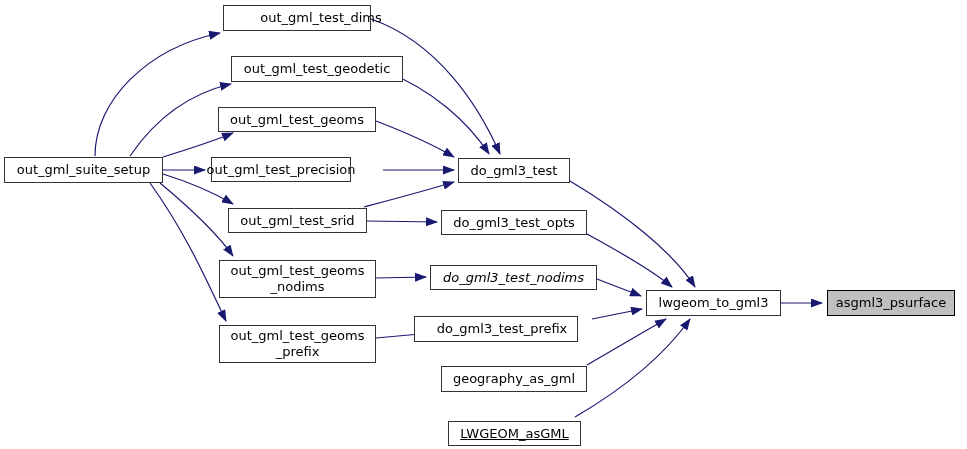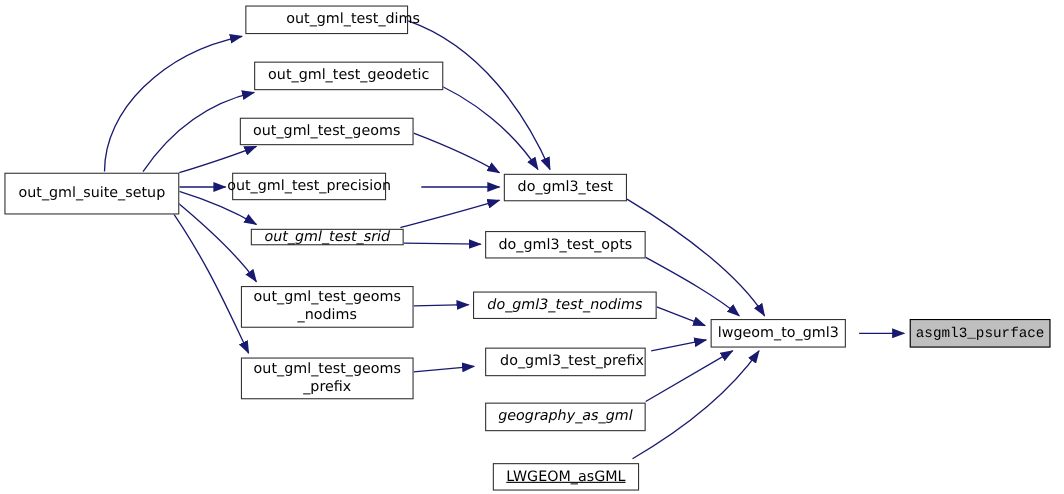--- a/index.html
+++ b/index.html
@@ -82,41 +82,41 @@
     <path class="edge" marker-end="url(#arrow)" d="M570,181 C625,214 673,252 695,287"></path>
     <path class="edge" marker-end="url(#arrow)" d="M587,234 C620,252 652,270 672,287"></path>
     <path class="edge" marker-end="url(#arrow)" d="M597,279 L641,296"></path>
     <path class="edge" marker-end="url(#arrow)" d="M592,319 L642,309"></path>
     <path class="edge" marker-end="url(#arrow)" d="M587,365 L666,319"></path>
     <path class="edge" marker-end="url(#arrow)" d="M575,417 C630,385 668,350 690,319"></path>
 
     <path class="edge" marker-end="url(#arrow)" d="M781,303 L822,303"></path>
   </svg>
 
-  <div class="node" style="left:4px; top:157px; width:159px; height:38px;">
+  <div class="node" style="left:4px; top:157px; width:159px; height:26px;">
     <span>out_gml_suite_setup</span>
   </div>
 
   <div class="node" style="left:223px; top:5px; width:148px; height:26px;padding-left:48px;">
     <span>out_gml_test_dims</span>
   </div>
 
   <div class="node" style="left:211px; top:56px; width:172px; height:26px;margin-left:20px;">
     <span>out_gml_test_geodetic</span>
   </div>
 
   <div class="node" style="left:218px; top:107px; width:158px; height:25px;">
     <span>out_gml_test_geoms</span>
   </div>
 
   <div class="node" style="left:211px; top:157px; width:140px; height:25px;">
     <span>out_gml_test_precision</span>
   </div>
 
-  <div class="node" style="left:228px; top:208px; width:139px; height:15px;font-style:italic;">
+  <div class="node" style="left:228px; top:208px; width:139px; height:25px;">
     <span>out_gml_test_srid</span>
   </div>
 
   <div class="node" style="left:219px; top:260px; width:157px; height:38px;">
     <span>out_gml_test_geoms</span>
     <span>_nodims</span>
   </div>
 
   <div class="node" style="left:219px; top:325px; width:157px; height:38px;">
     <span>out_gml_test_geoms</span>
@@ -128,33 +128,33 @@
   </div>
 
   <div class="node" style="left:441px; top:210px; width:146px; height:25px;justify-content:center;">
     <span>do_gml3_test_opts</span>
   </div>
 
   <div class="node" style="left:430px; top:265px; width:167px; height:25px;font-style:italic;">
     <span>do_gml3_test_nodims</span>
   </div>
 
-  <div class="node" style="left:441px; top:316px; width:146px; height:26px;padding-left:12px;">
+  <div class="node" style="left:414px; top:316px; width:164px; height:26px;padding-left:12px;">
     <span>do_gml3_test_prefix</span>
   </div>
 
-  <div class="node" style="left:441px; top:366px; width:146px; height:26px;font-style:italic;">
+  <div class="node" style="left:441px; top:366px; width:146px; height:26px;">
     <span>geography_as_gml</span>
   </div>
 
   <div class="node" style="left:448px; top:421px; width:133px; height:25px;text-decoration:underline;">
     <span>LWGEOM_asGML</span>
   </div>
 
-  <div class="node" style="left:646px; top:290px; width:123px; height:26px;">
+  <div class="node" style="left:646px; top:290px; width:135px; height:26px;">
     <span>lwgeom_to_gml3</span>
   </div>
 
-  <div class="node focus" style="left:827px; top:290px; width:128px; height:26px;font-family:Liberation Mono, monospace;">
+  <div class="node focus" style="left:827px; top:290px; width:128px; height:26px;">
     <span>asgml3_psurface</span>
   </div>
 
 </div>
 
 </body></html>

